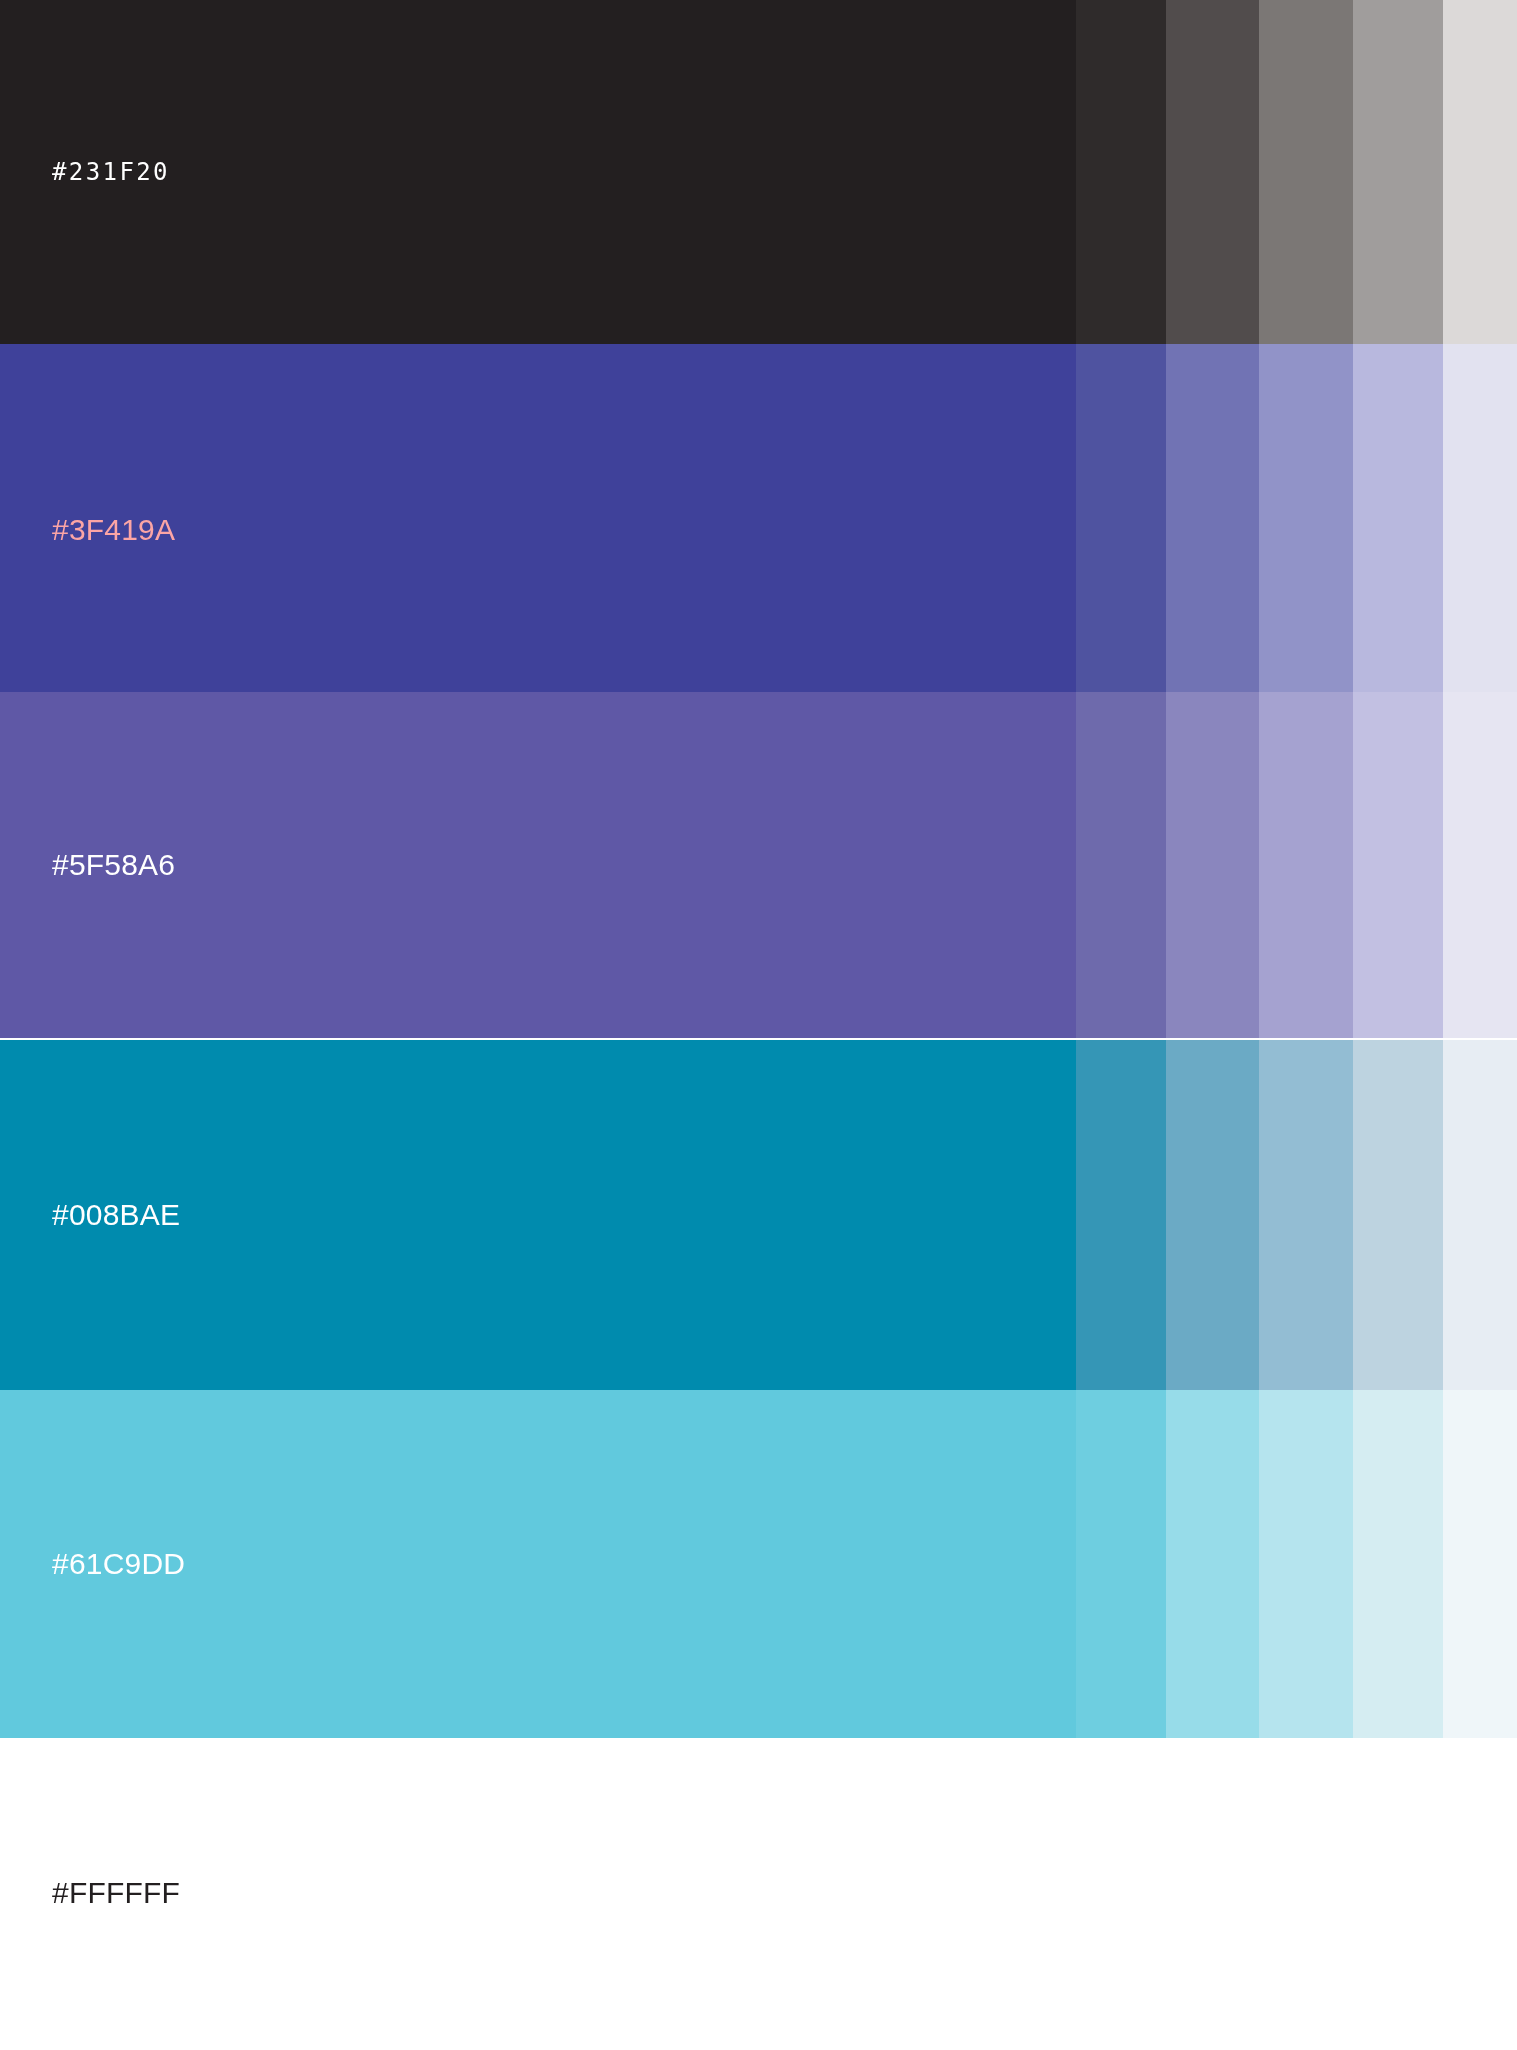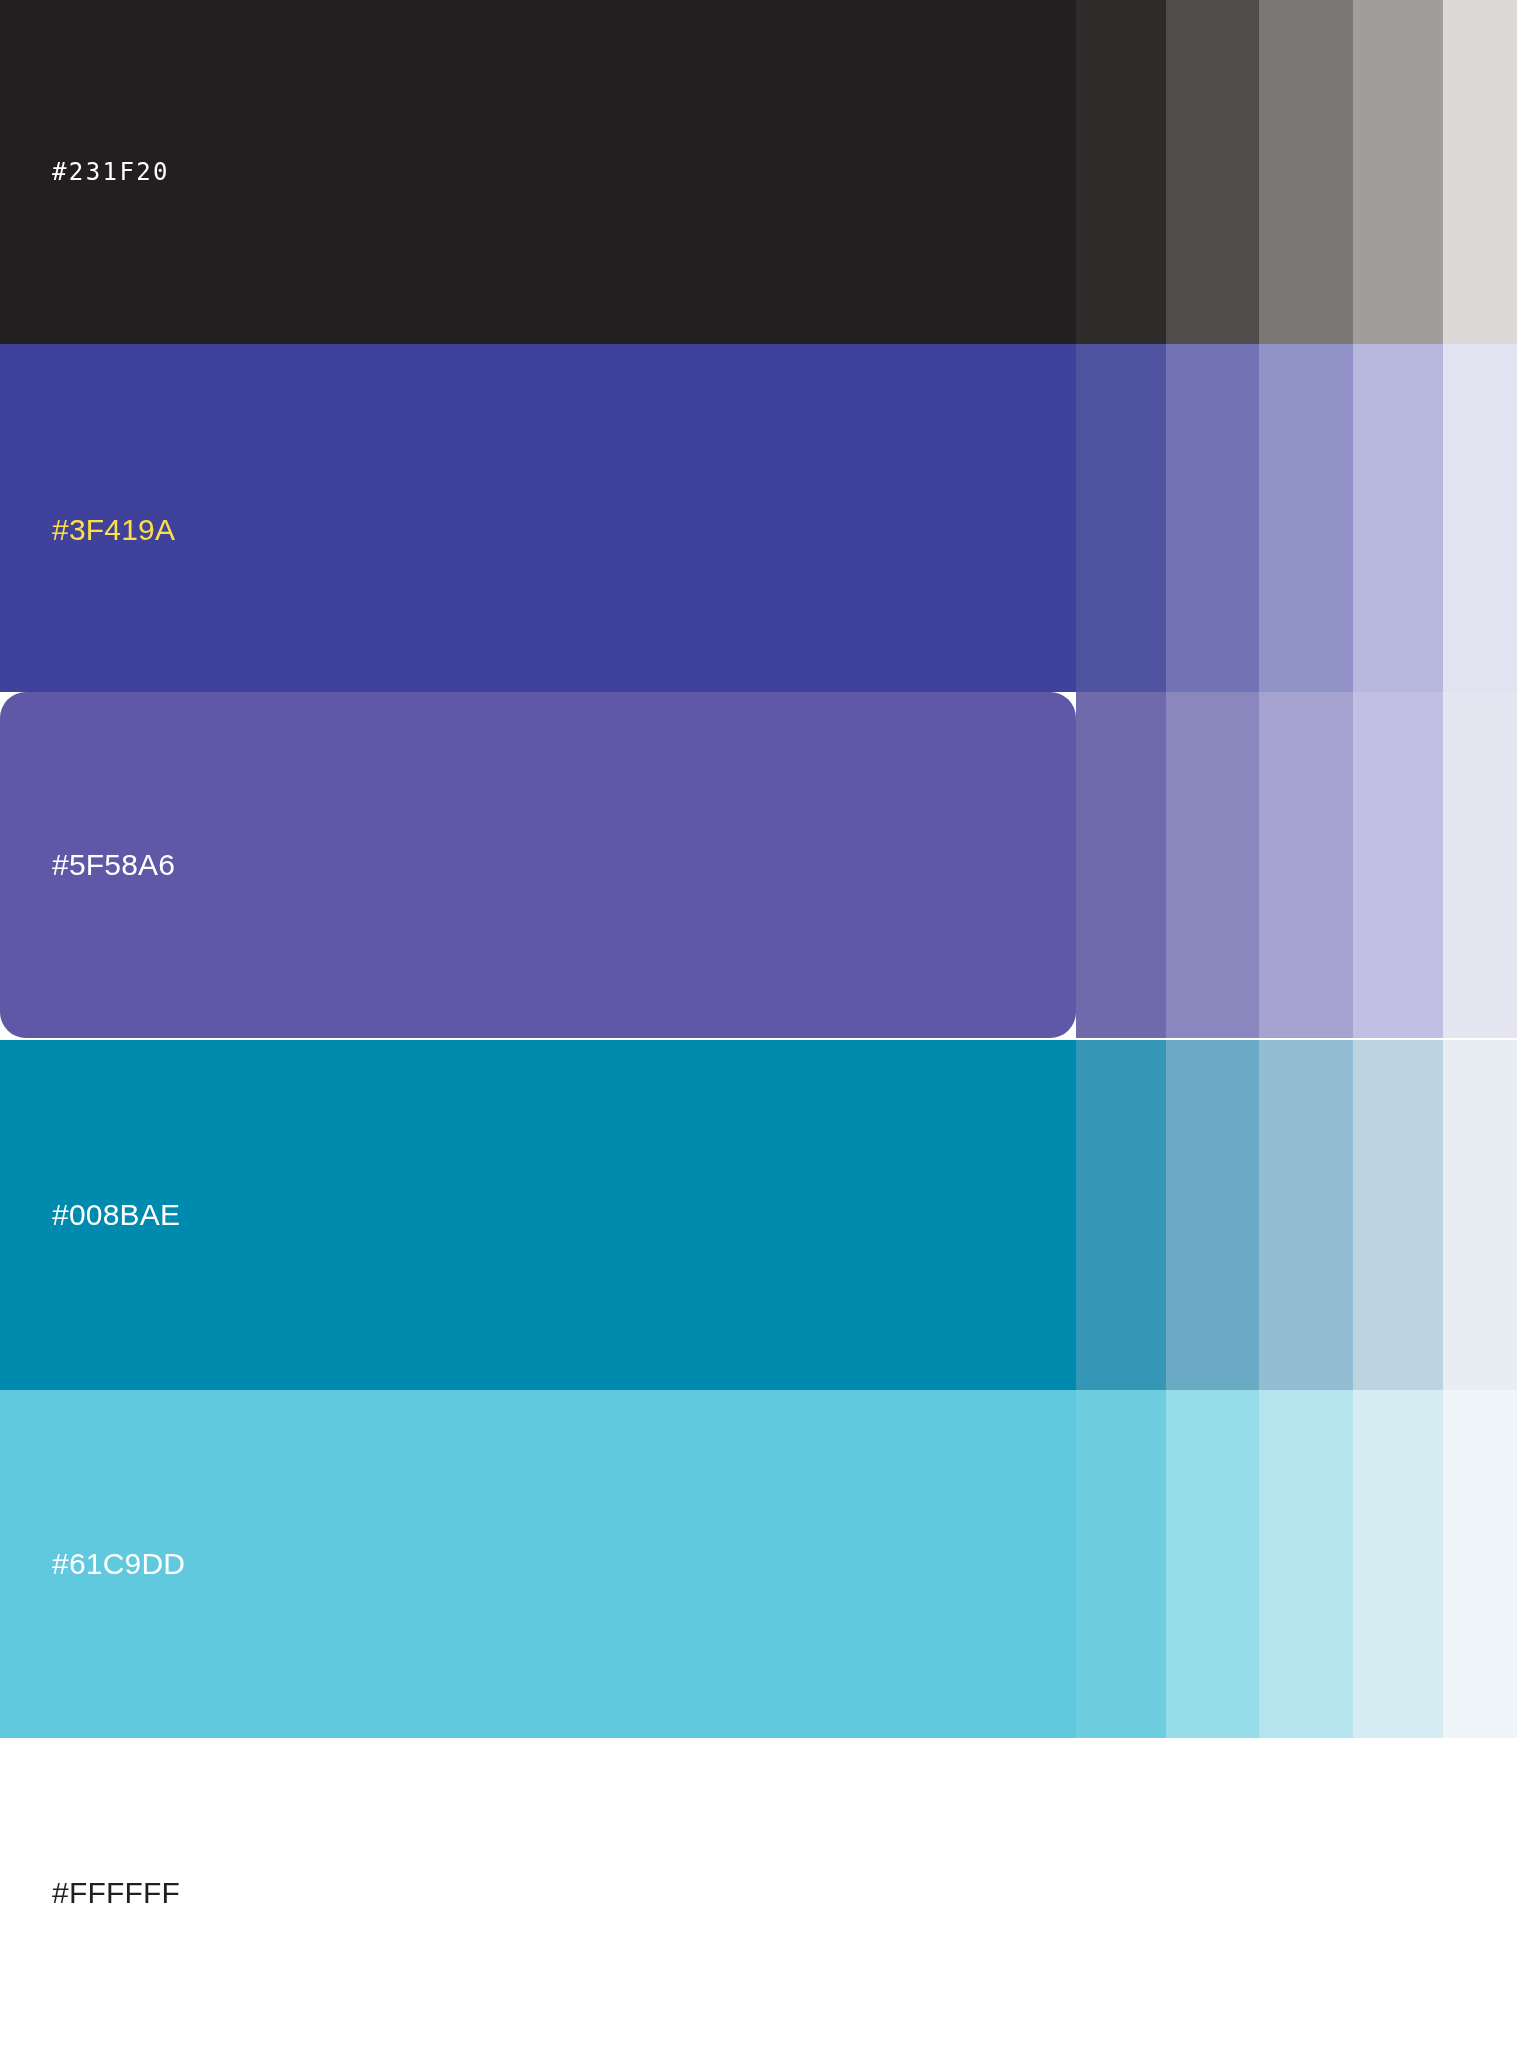--- a/index.html
+++ b/index.html
@@ -74,32 +74,32 @@
       <div class="tint-strip">
         <div class="tint-band" style="width: 90px; flex: 0 0 90px; background: rgb(47, 43, 43);"></div>
         <div class="tint-band" style="width: 93px; flex: 0 0 93px; background: rgb(81, 76, 76);"></div>
         <div class="tint-band" style="width: 94px; flex: 0 0 94px; background: rgb(123, 119, 117);"></div>
         <div class="tint-band" style="width: 90px; flex: 0 0 90px; background: rgb(160, 157, 156);"></div>
         <div class="tint-band" style="width: 74px; flex: 0 0 74px; background: rgb(220, 217, 216);"></div>
       </div>
     </div>
     <div class="palette-row" style="height: 348px;">
       <div class="swatch-main" style="width: 1076px; background: rgb(63, 65, 154);">
-        <div class="swatch-label" style="color: #fde047; margin-top: 24px;">#3F419A</div>
+        <div class="swatch-label" style="color: #fca5a5; margin-top: 24px;">#3F419A</div>
       </div>
       <div class="tint-strip">
         <div class="tint-band" style="width: 90px; flex: 0 0 90px; background: rgb(79, 83, 160);"></div>
         <div class="tint-band" style="width: 93px; flex: 0 0 93px; background: rgb(113, 115, 180);"></div>
         <div class="tint-band" style="width: 94px; flex: 0 0 94px; background: rgb(145, 147, 200);"></div>
         <div class="tint-band" style="width: 90px; flex: 0 0 90px; background: rgb(184, 184, 222);"></div>
         <div class="tint-band" style="width: 74px; flex: 0 0 74px; background: rgb(226, 226, 240);"></div>
       </div>
     </div>
     <div class="palette-row" style="height: 346px;">
-      <div class="swatch-main" style="width: 1076px; background: rgb(95, 88, 166); border-radius: 26px;">
+      <div class="swatch-main" style="width: 1076px; background: rgb(95, 88, 166);">
         <div class="swatch-label" style="color: rgb(255, 255, 255);">#5F58A6</div>
       </div>
       <div class="tint-strip">
         <div class="tint-band" style="width: 90px; flex: 0 0 90px; background: rgb(110, 106, 172);"></div>
         <div class="tint-band" style="width: 93px; flex: 0 0 93px; background: rgb(138, 134, 190);"></div>
         <div class="tint-band" style="width: 94px; flex: 0 0 94px; background: rgb(165, 162, 208);"></div>
         <div class="tint-band" style="width: 90px; flex: 0 0 90px; background: rgb(194, 192, 226);"></div>
         <div class="tint-band" style="width: 74px; flex: 0 0 74px; background: rgb(230, 229, 242);"></div>
       </div>
     </div>

